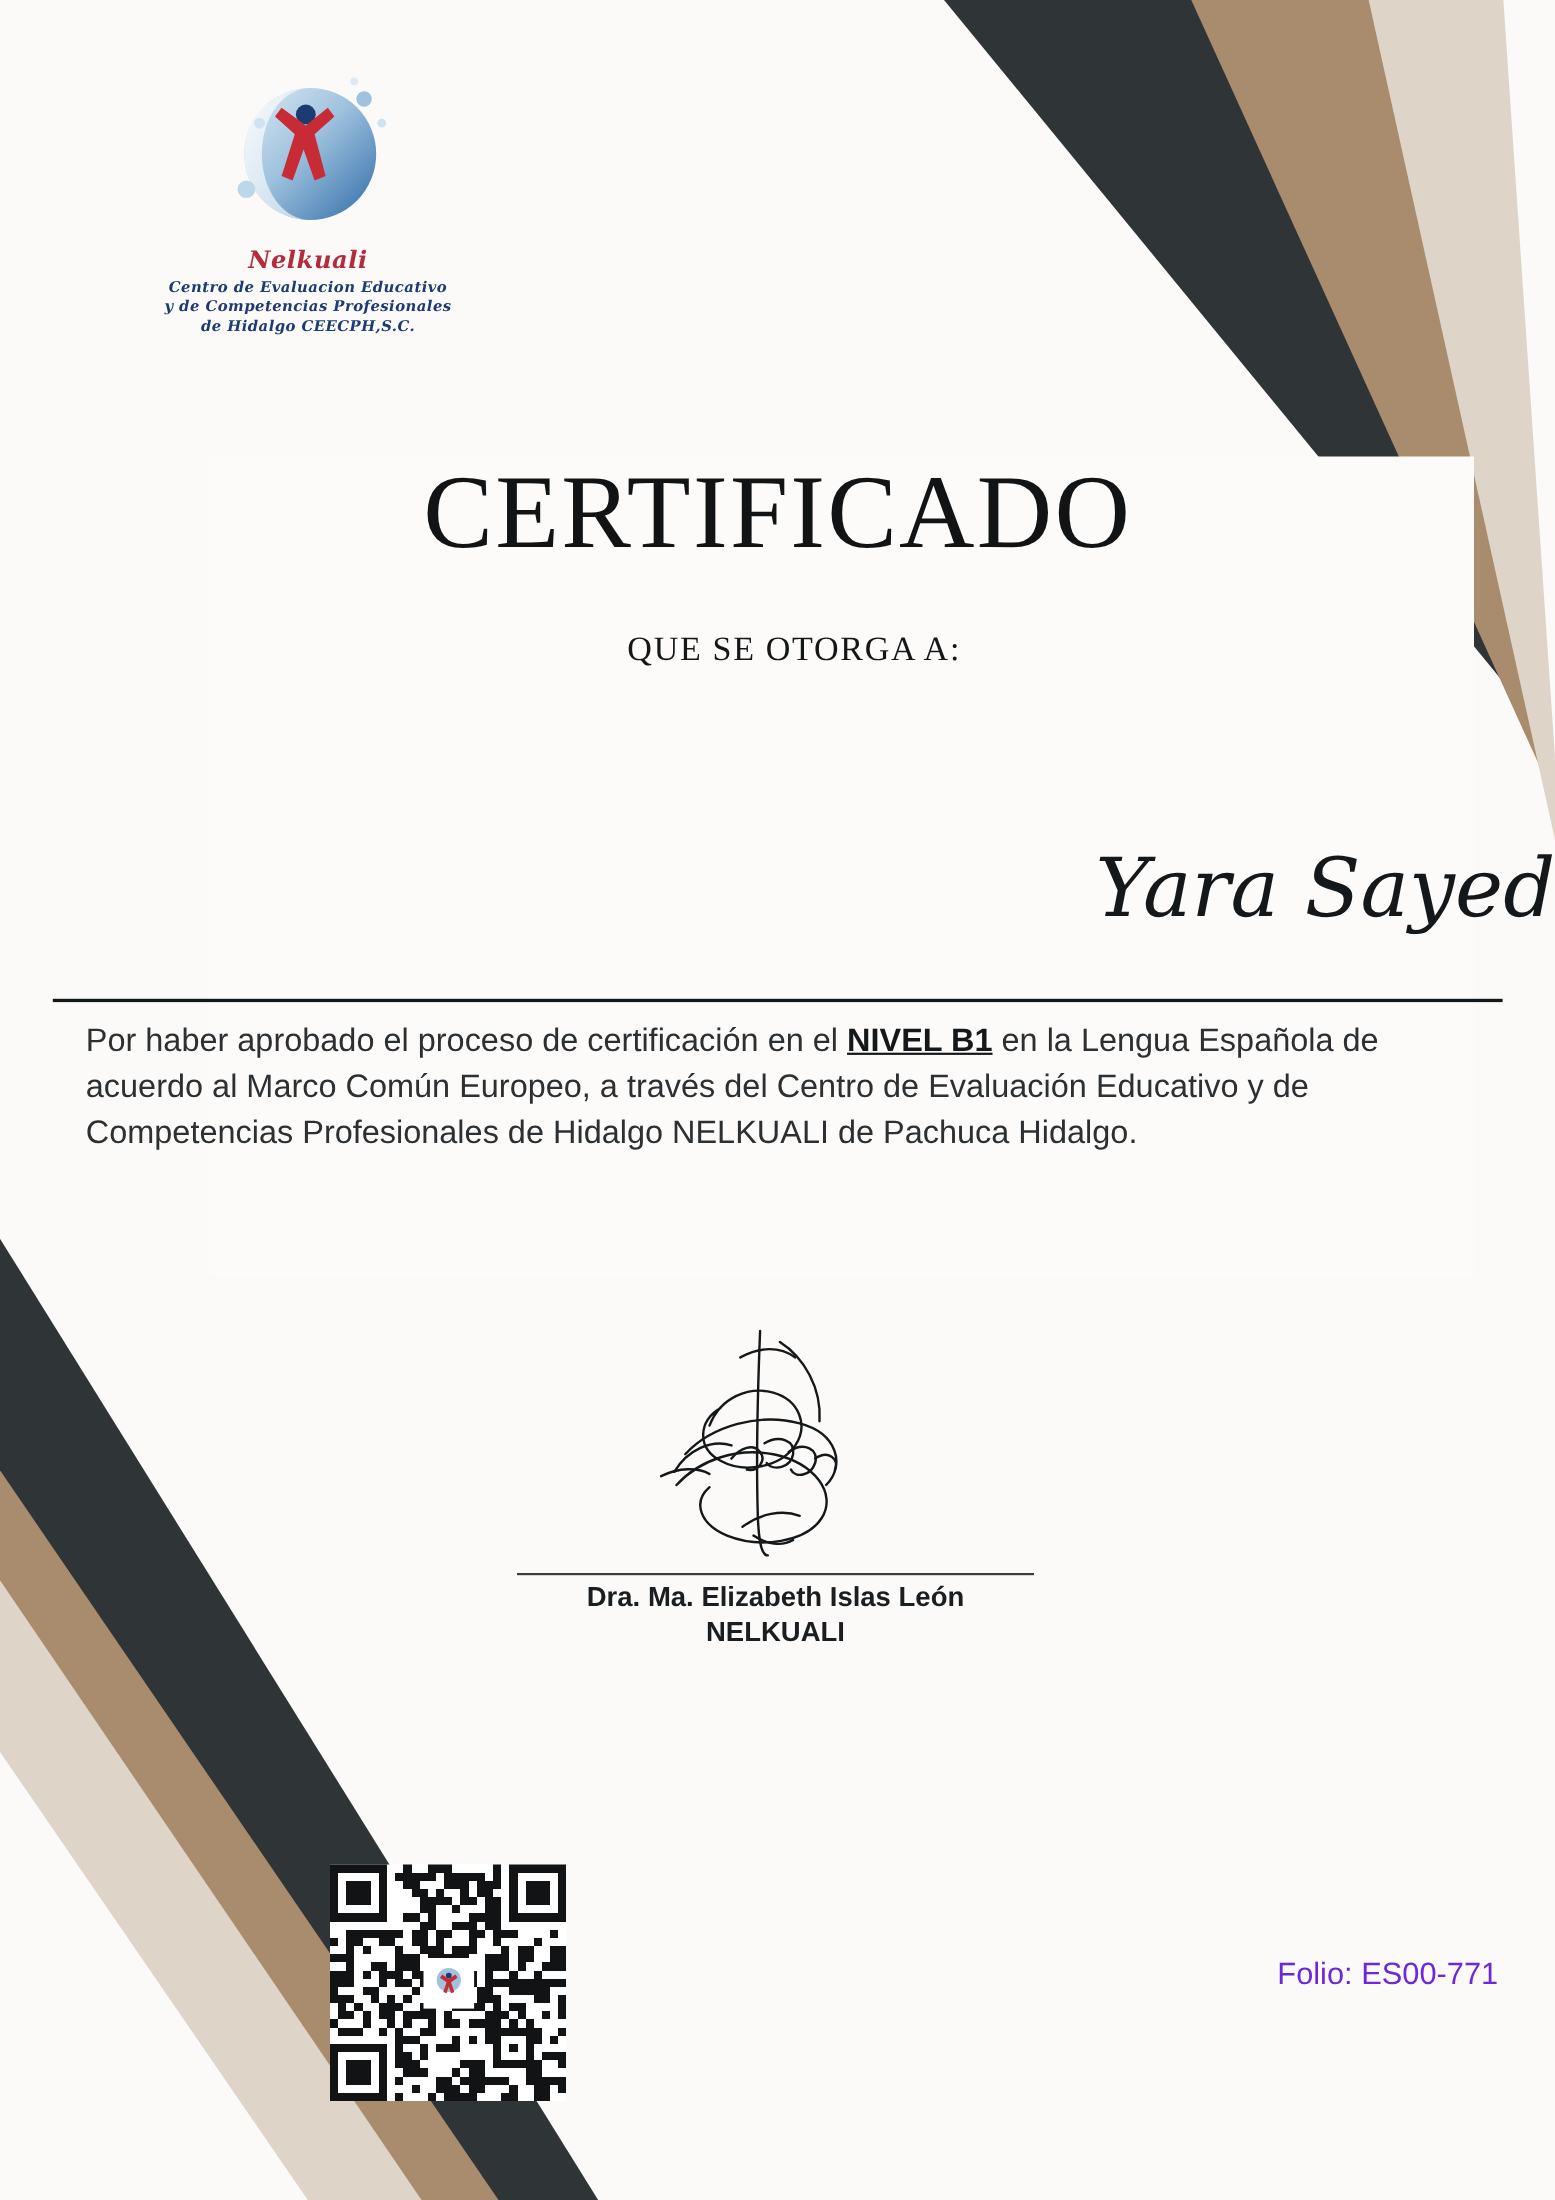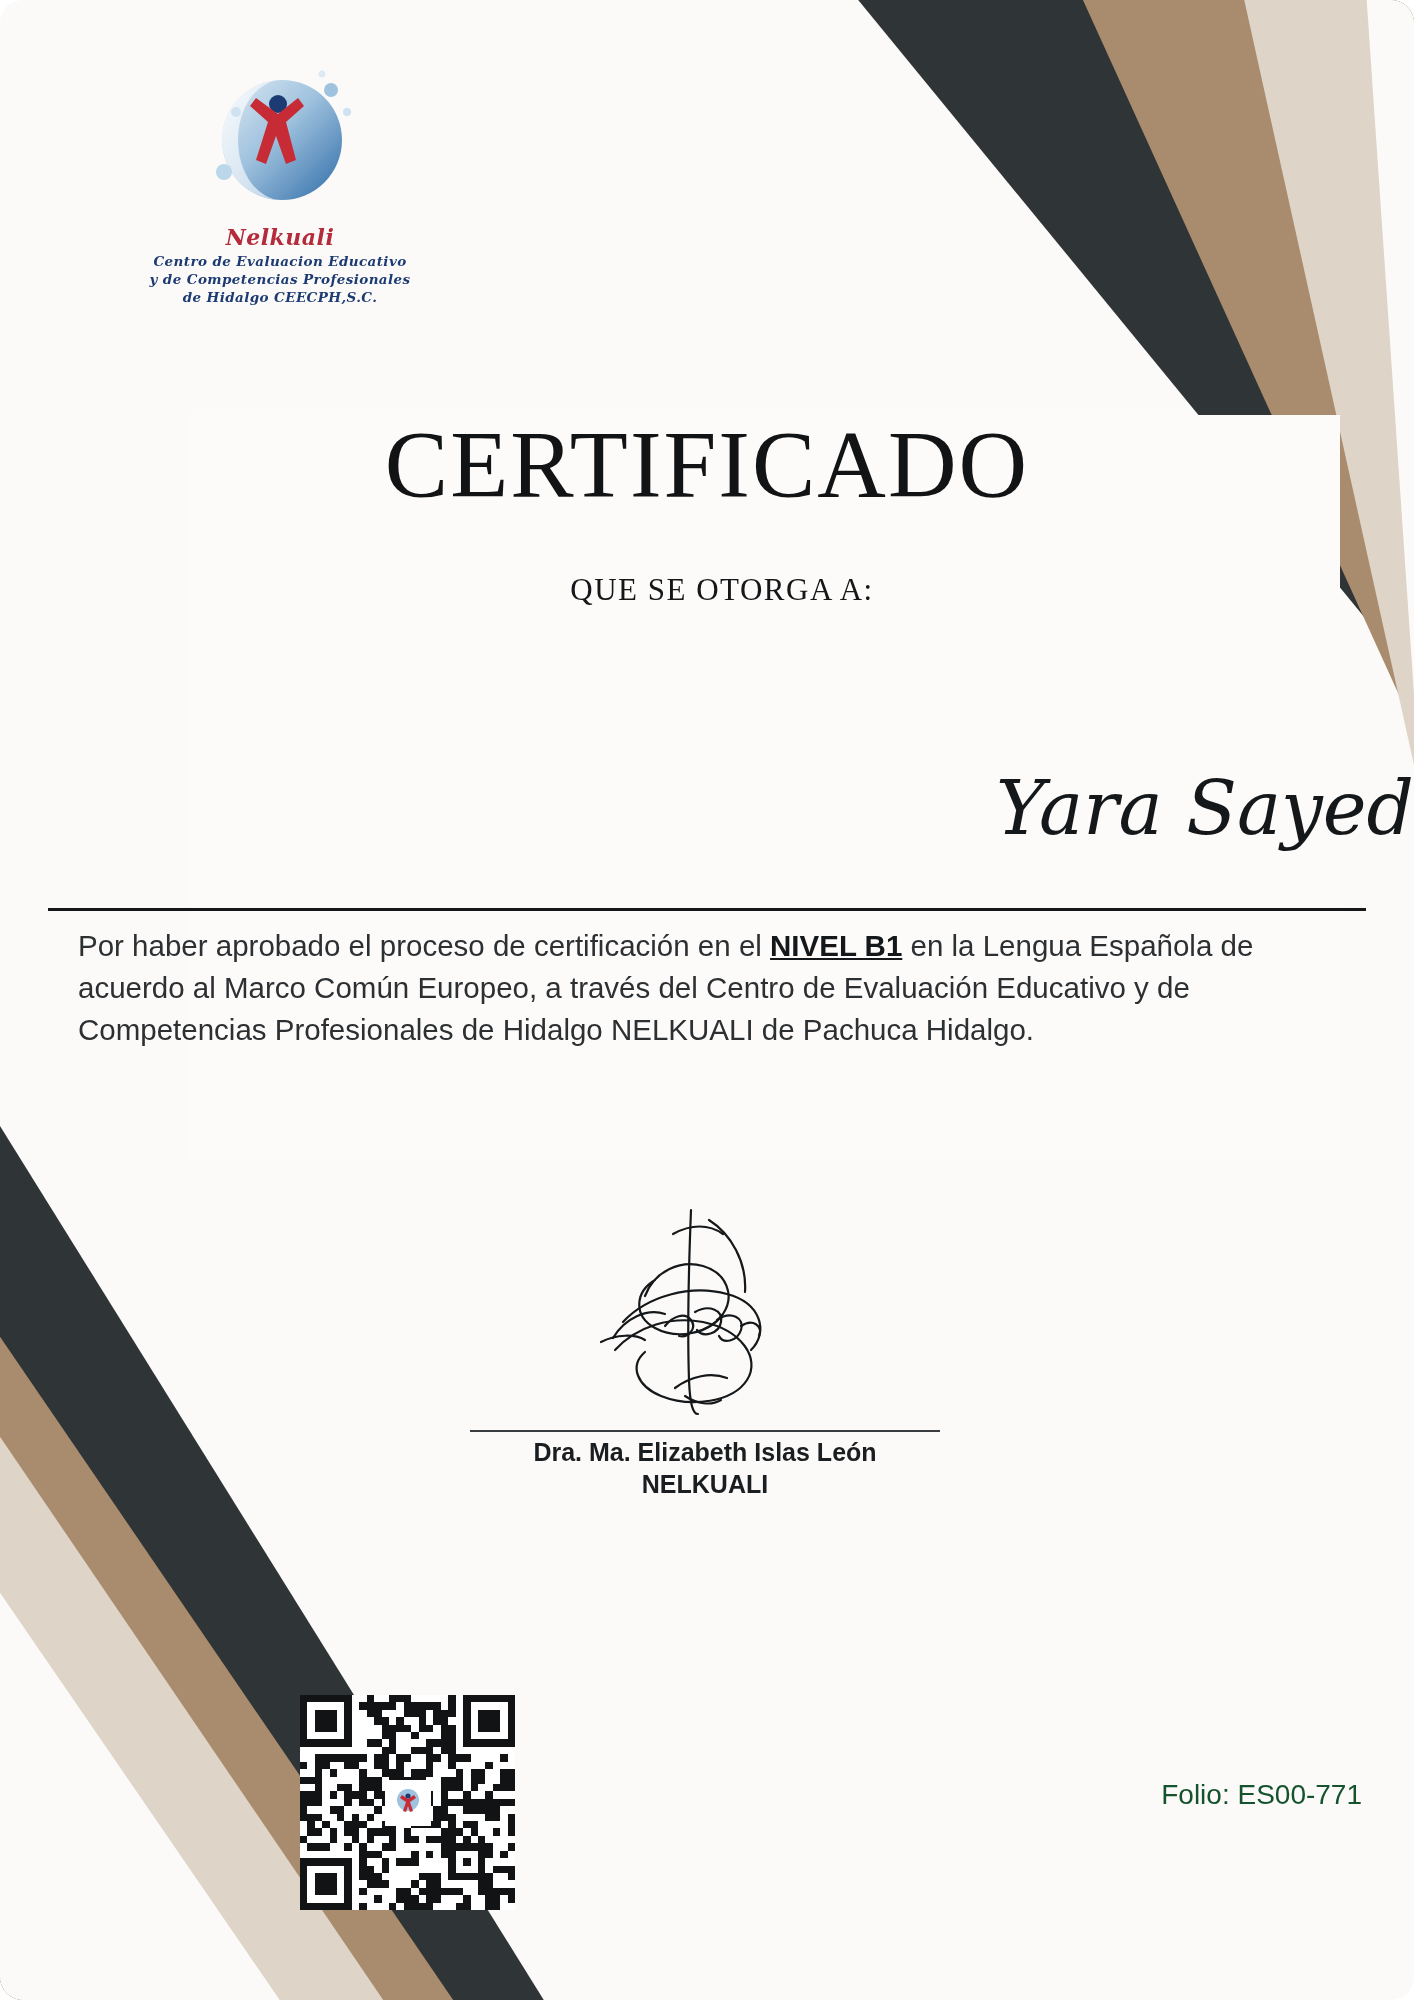--- a/index.html
+++ b/index.html
@@ -12,21 +12,20 @@
     height: 2000px;
     font-family: "Liberation Sans", sans-serif;
     overflow: hidden;
   }
   .page {
     position: relative;
     width: 1414px;
     height: 2000px;
     background: #fbfaf8;
     overflow: hidden;
-    border-radius: 23px;
   }
 
   
   .deco {
     position: absolute;
     pointer-events: none;
   }
   .tr-dark {
     top: -10px;
     right: -10px;
@@ -248,21 +247,21 @@
   }
 
   
   .meta {
     position: absolute;
     right: 52px;
     top: 1772px;
     text-align: right;
     font-size: 28px;
     line-height: 1.62;
-    color: #14532d;
+    color: #6d28d9;
   }
 </style>
 </head>
 <body>
 
 <div class="page">
 
   <div class="deco tr-dark"></div>
   <div class="deco tr-tan"></div>
   <div class="deco tr-cream"></div>

